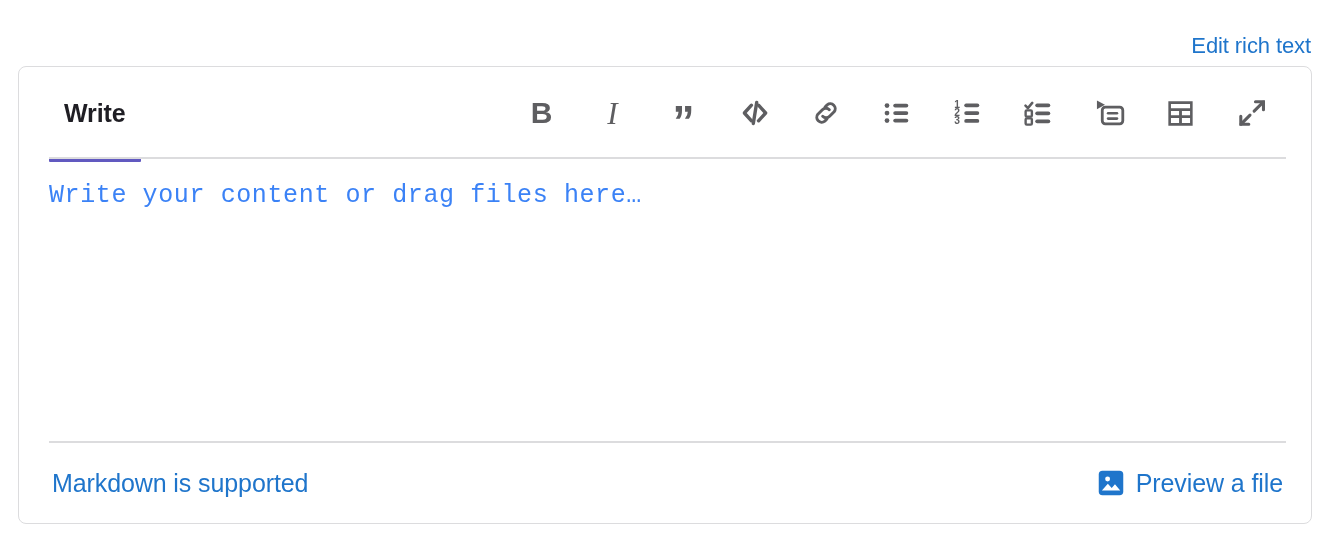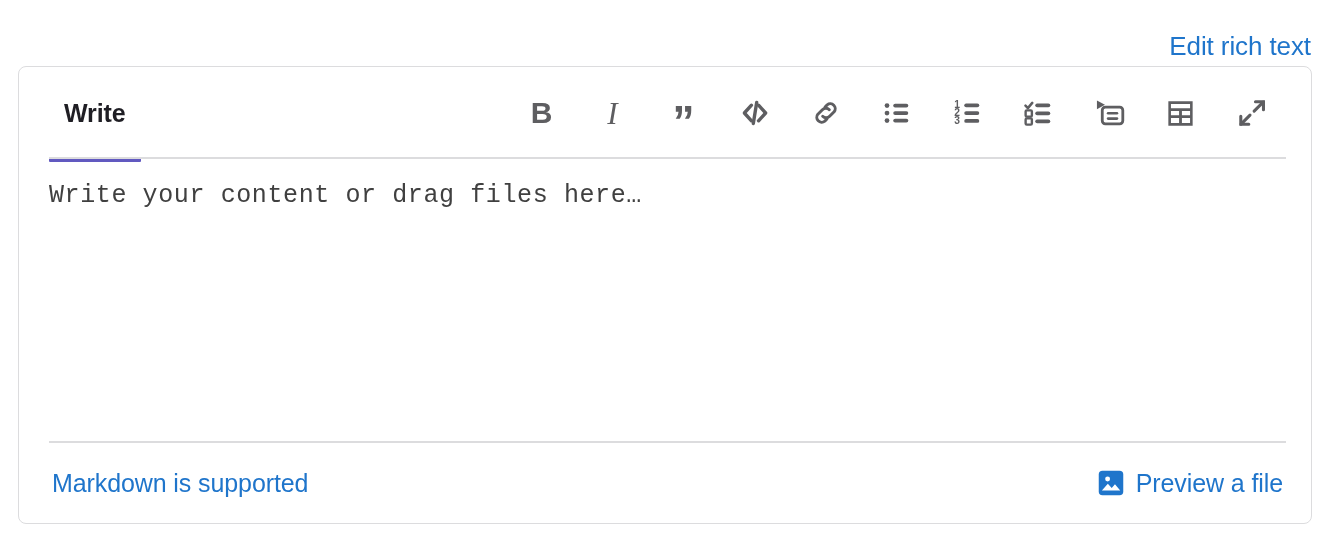--- a/index.html
+++ b/index.html
@@ -27,21 +27,21 @@
     position: absolute;
     left: 18px;
     top: 0px;
     width: 1294px;
     height: 56px;
     display: flex;
     align-items: center;
     justify-content: flex-end;
   }
   .rich-text-link {
-    font-size: 26px;
+    font-size: 22px;
     line-height: 1;
     color: #1f75cb;
     text-decoration: none;
     letter-spacing: -0.1px;
     cursor: pointer;
     padding-right: 1px;
     margin-top: 36px;
   }
 
   
@@ -164,21 +164,21 @@
   .write-area {
     position: relative;
     height: 280px;
     padding: 22px 30px 0 30px;
     box-sizing: border-box;
     cursor: text;
   }
   .placeholder {
     font-family: "Liberation Mono", monospace;
     font-size: 25px;
-    color: #404040;
+    color: #3b82f6;
     letter-spacing: 0.6px;
     white-space: pre;
     user-select: none;
   }
 
   
   .footer-divider {
     position: absolute;
     left: 30px;
     right: 25px;

